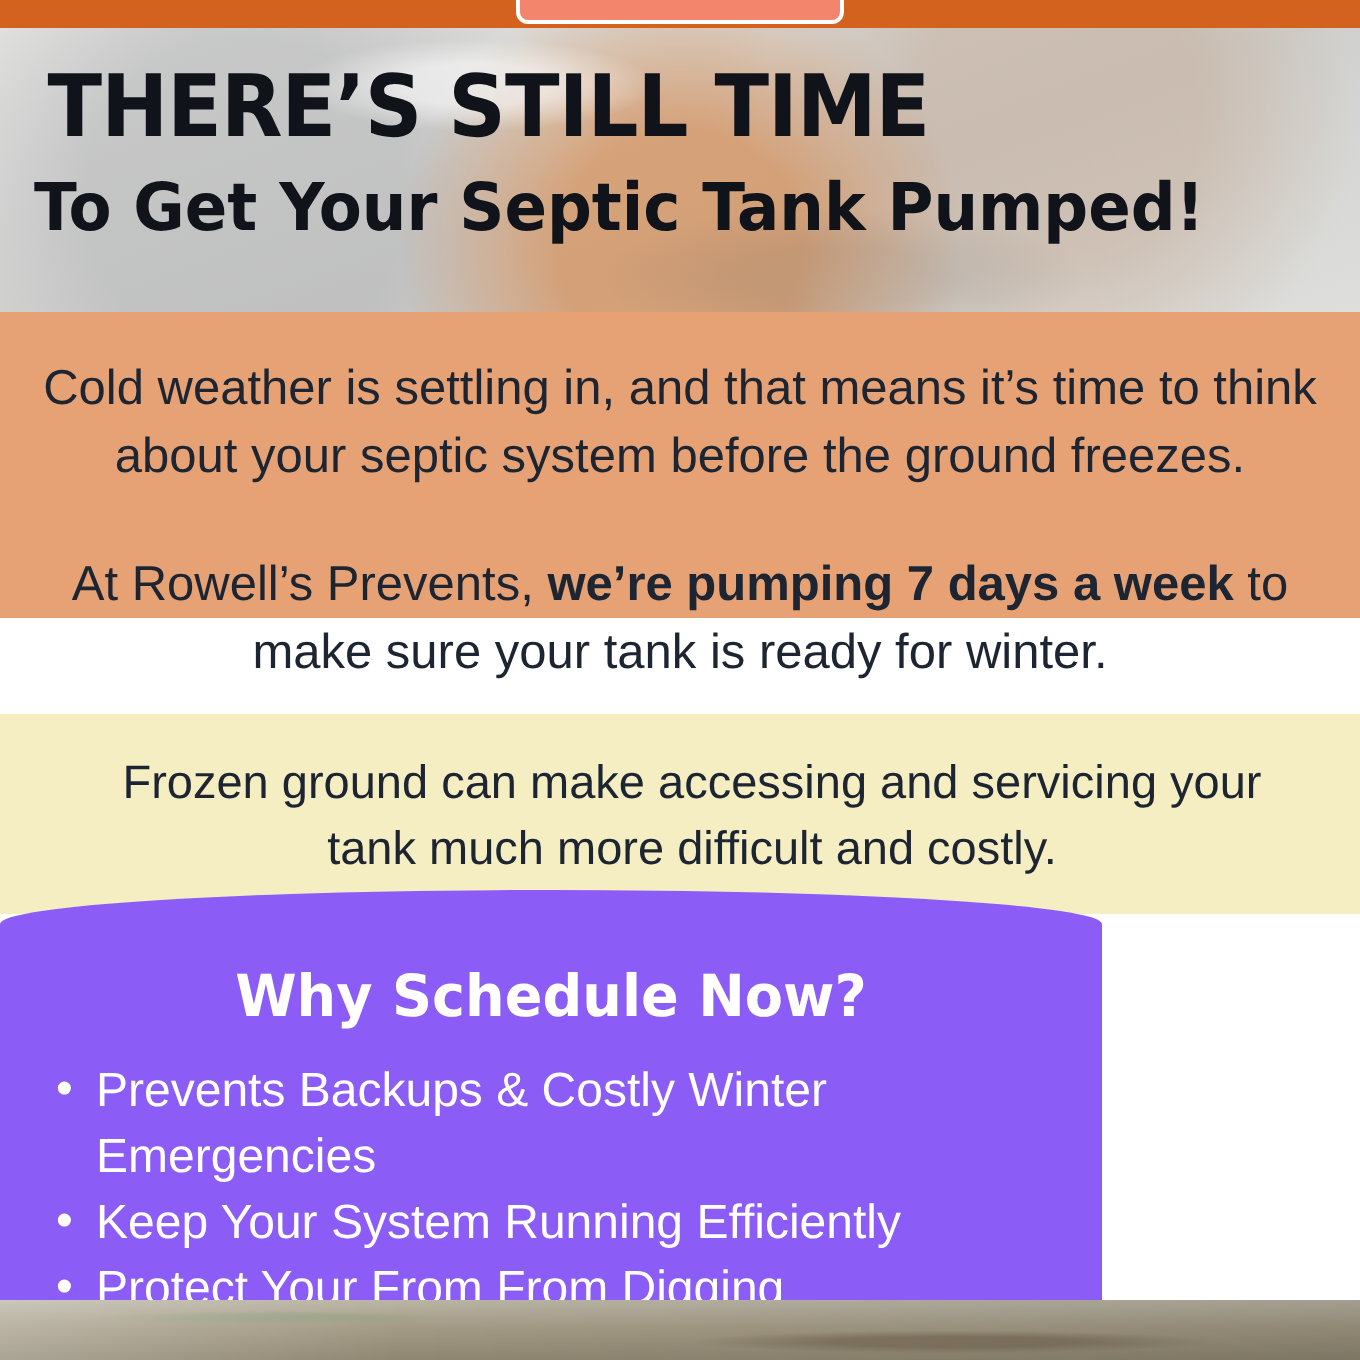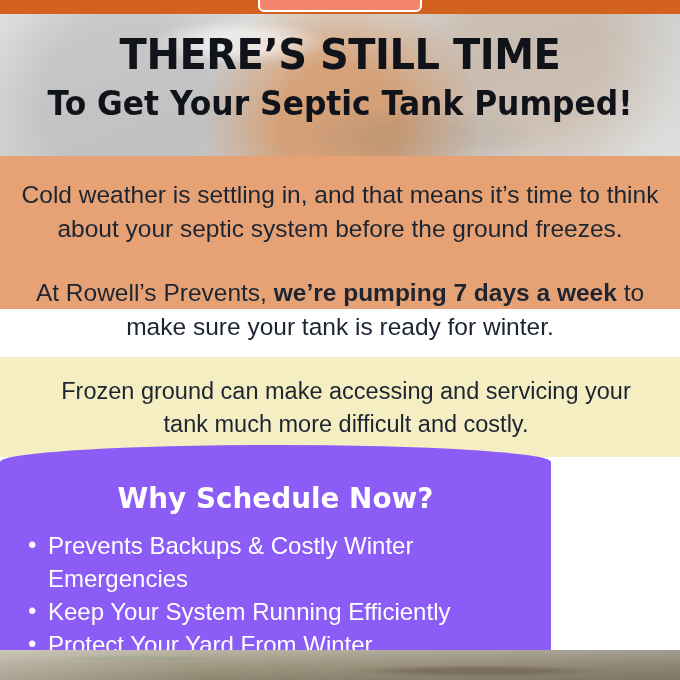--- a/index.html
+++ b/index.html
@@ -58,21 +58,21 @@
   .hero:before {
     content: "";
     position: absolute;
     inset: 0;
     background:
       radial-gradient(ellipse at 35% 20%, rgba(255,255,255,0.55) 0 40px, rgba(255,255,255,0) 90px),
       radial-gradient(ellipse at 62% 88%, rgba(120,110,100,0.18) 0 50px, rgba(120,110,100,0) 120px);
   }
   .hero-inner {
     position: relative;
-    text-align: center;
+    text-align: left;
     padding-top: 16px;
   }
   .headline-1 {
     font-family: "DejaVu Sans", sans-serif;
     font-weight: bold;
     font-size: 43px;
     line-height: 48px;
     letter-spacing: -0.5px;
     color: #11131a;
     margin: 0;
@@ -219,19 +219,19 @@
 
   <div class="panel-cream">
     <p>Frozen ground can make accessing and servicing your tank much more difficult and costly.</p>
   </div>
 
   <div class="panel-navy">
     <h3 class="why-title">Why Schedule Now?</h3>
     <ul class="bullets">
       <li>Prevents Backups &amp; Costly Winter Emergencies</li>
       <li>Keep Your System Running Efficiently</li>
-      <li>Protect Your Yard From Winter</li>
+      <li>Protect Your From From Digging</li>
     </ul>
   </div>
 
   <div class="bottom-photo"></div>
 
 </div>
 
 </body></html>

